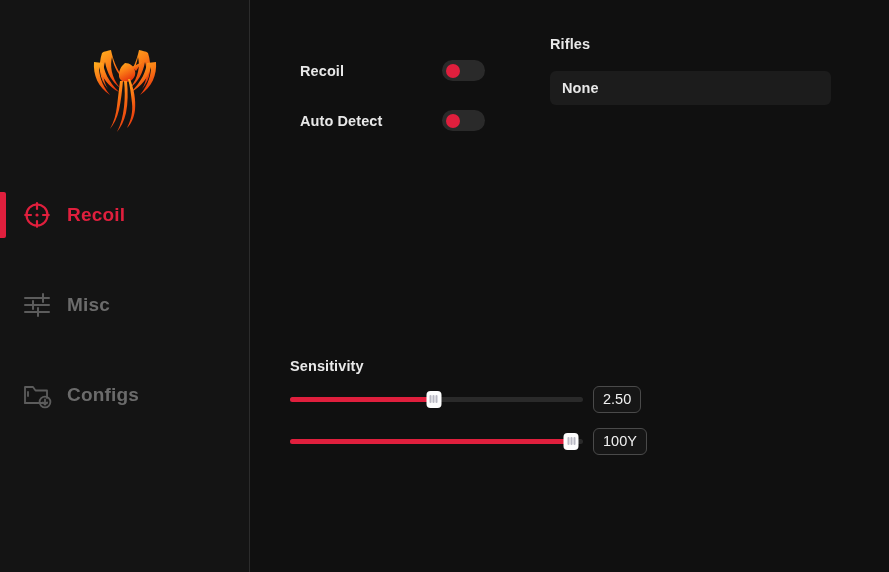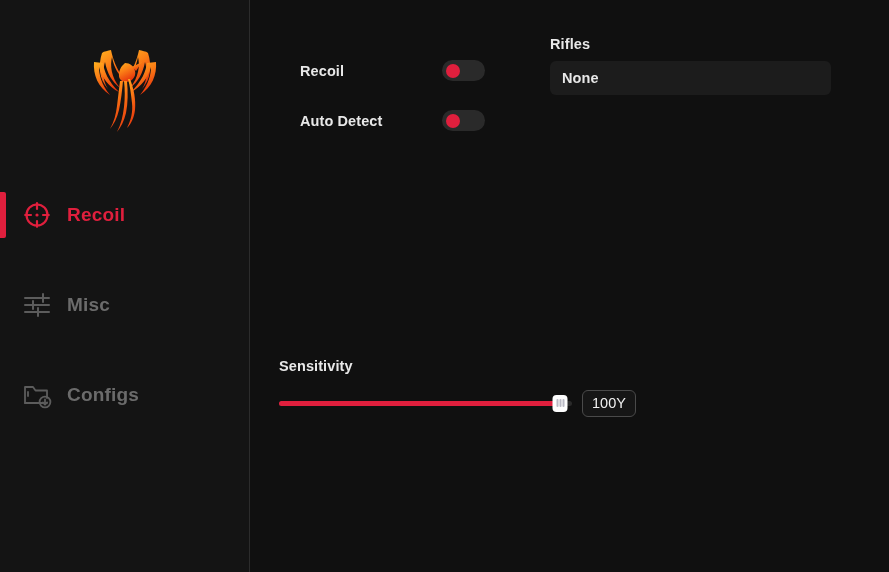--- a/index.html
+++ b/index.html
@@ -147,21 +147,21 @@
   #rifles-panel {
     position: absolute;
     left: 300px;
     top: 36px;
     width: 282px;
   }
   #rifles-title {
     font-size: 14.5px;
     font-weight: bold;
     color: #e8e8e8;
-    margin-bottom: 9px;
+    margin-bottom: 19px;
     letter-spacing: 0.1px;
   }
   #rifles-listbox {
     width: 281px;
     height: 34px;
     background: #1c1c1c;
     border-radius: 6px;
     display: flex;
     align-items: center;
     padding-left: 12px;
@@ -170,21 +170,21 @@
   .rifles-option {
     font-size: 14.5px;
     color: #e8e8e8;
     font-weight: bold;
     letter-spacing: 0.1px;
   }
 
   
   #sliders {
     position: absolute;
-    left: 29px;
+    left: 40px;
     top: 358px;
     width: 600px;
   }
 
   .slider-block { margin-bottom: 16px; }
   .slider-block:last-child { margin-bottom: 0; }
 
   .slider-label {
     font-size: 14.5px;
     color: #e8e8e8;
@@ -378,20 +378,31 @@
       <div id="rifles-title">Rifles</div>
       <div id="rifles-listbox">
         <span class="rifles-option">None</span>
       </div>
     </section>
 
     <section id="sliders">
 
       <div class="slider-block">
         <div class="slider-label">Sensitivity</div>
+        <div class="slider-row">
+          <div class="track">
+            <div class="track-fill" id="fill-0" style="width: 49%;"></div>
+            <div class="thumb" id="thumb-0" style="left: 49%;">
+              <i></i>
+                <i></i>
+                <i></i>
+            </div>
+          </div>
+          <div class="value-box">2.50</div>
+        </div>
       </div>
 
 
       <div class="slider-block">
         <div class="slider-row">
           <div class="track">
             <div class="track-fill" id="fill-2" style="width: 96%;"></div>
             <div class="thumb" id="thumb-2" style="left: 96%;">
               <i></i>
                 <i></i>

